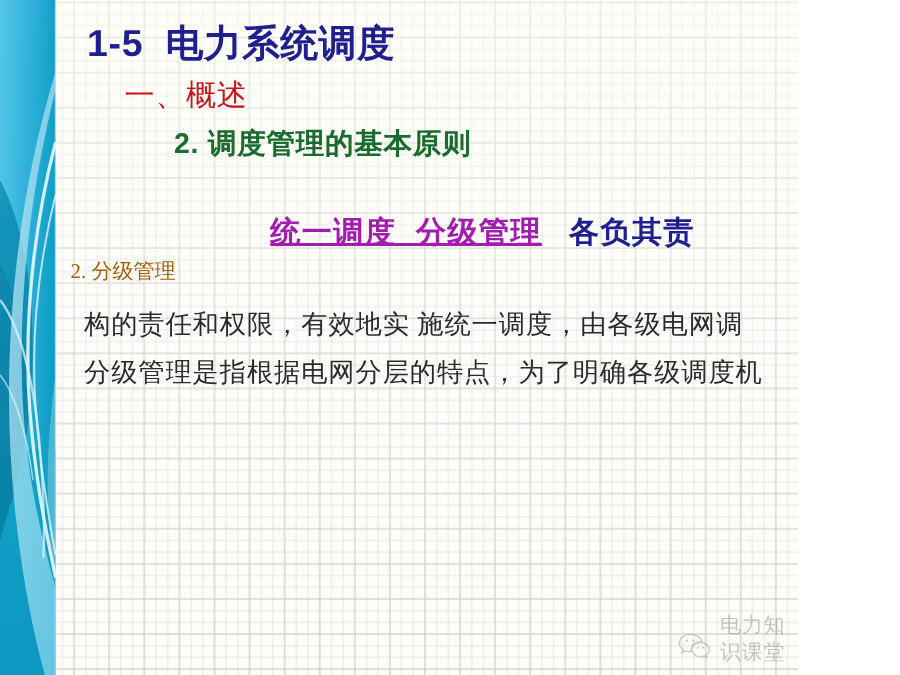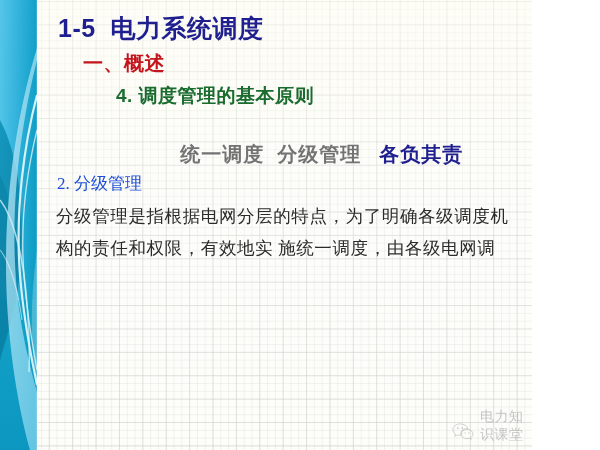--- a/index.html
+++ b/index.html
@@ -63,45 +63,45 @@
   .title-main {
     left: 58px; top: 12px;
     font-size: 25px;
     font-weight: 700;
     color: #1f1f8f;
     letter-spacing: 0.5px;
   }
   .title-sub1 {
     left: 83px; top: 50px;
     font-size: 20px;
-    font-weight: 700;
+    font-weight: 400;
     color: #c4151c;
     letter-spacing: 0.5px;
   }
   .title-sub2 {
     left: 116px; top: 83px;
     font-size: 19px;
     font-weight: 700;
     color: #196b2e;
     letter-spacing: 0.5px;
   }
   .principle {
     left: 154px; top: 118px;
     font-size: 20px;
     font-weight: 700;
     letter-spacing: 1px;
   }
-  .principle .red  { color: #737373; }
+  .principle .red  { color: #a21caf; text-decoration: underline; }
   .principle .blue { color: #1f1f8f; font-family: Liberation Serif, serif; }
 
   .section-head {
-    left: 57px; top: 172px;
-    font-size: 17px;
+    left: 47px; top: 172px;
+    font-size: 14px;
     font-weight: 400;
-    color: #1d4ed8;
+    color: #a16207;
     font-family: "Liberation Serif", "DejaVu Serif", serif;
   }
 
   .para {
     position: absolute;
     left: 56px; top: 200px;
     width: 530px;
     font-family: "Liberation Serif", "DejaVu Serif", serif;
     font-size: 17.5px;
     line-height: 32px;
@@ -169,31 +169,31 @@
       <path d="M0 250 C 10 262, 18 290, 22 320" stroke="#ffffff" stroke-width="1.1" fill="none" opacity="0.55"></path>
       <path d="M37 250 C 30 300, 30 345, 37 390 L37 250 Z" fill="#ffffff" opacity="0.25"></path>
     </svg>
     <div class="sidebar-edge"></div>
   </div>
 
   <div class="line title-main">1-5  电力系统调度</div>
 
   <div class="line title-sub1">一、概述</div>
 
-  <div class="line title-sub2">4. 调度管理的基本原则</div>
+  <div class="line title-sub2">2. 调度管理的基本原则</div>
 
   <div class="line principle">
     <span class="red">统一调度  分级管理</span><span style="display:inline-block;width:18px"></span><span class="blue">各负其责</span>
   </div>
 
   <div class="line section-head">2. 分级管理</div>
 
   <div class="para">
+    <div>构的责任和权限，有效地实 施统一调度，由各级电网调</div>
     <div>分级管理是指根据电网分层的特点，为了明确各级调度机</div>
-    <div>构的责任和权限，有效地实 施统一调度，由各级电网调</div>
   </div>
 
   <div class="watermark">
     <span>
       <svg width="22" height="17" viewBox="0 0 22 17" xmlns="http://www.w3.org/2000/svg">
         <path d="M8.2 0.9 C4.1 0.9 0.9 3.5 0.9 6.7 c0 1.8 1.0 3.4 2.6 4.5 l-0.7 2.0 2.3 -1.2 c0.9 0.25 1.9 0.4 3.0 0.4 0.25 0 0.5 -0.01 0.75 -0.03 -0.15 -0.45 -0.22 -0.93 -0.22 -1.42 0 -3.0 2.95 -5.4 6.6 -5.4 0.25 0 0.5 0.01 0.75 0.035 C15.3 3.0 12.1 0.9 8.2 0.9 Z" fill="none" stroke="#8a8a8a" stroke-width="0.9"></path>
         <circle cx="5.9" cy="5.2" r="0.85" fill="#8a8a8a"></circle>
         <circle cx="10.3" cy="5.2" r="0.85" fill="#8a8a8a"></circle>
         <path d="M15.0 6.3 c-3.2 0 -5.8 2.1 -5.8 4.7 0 2.6 2.6 4.7 5.8 4.7 0.8 0 1.6 -0.13 2.3 -0.36 l1.9 1.0 -0.55 -1.65 c1.35 -0.87 2.25 -2.2 2.25 -3.69 0 -2.6 -2.6 -4.7 -5.9 -4.7 Z" fill="none" stroke="#8a8a8a" stroke-width="0.9"></path>
         <circle cx="13.2" cy="9.9" r="0.7" fill="#8a8a8a"></circle>

